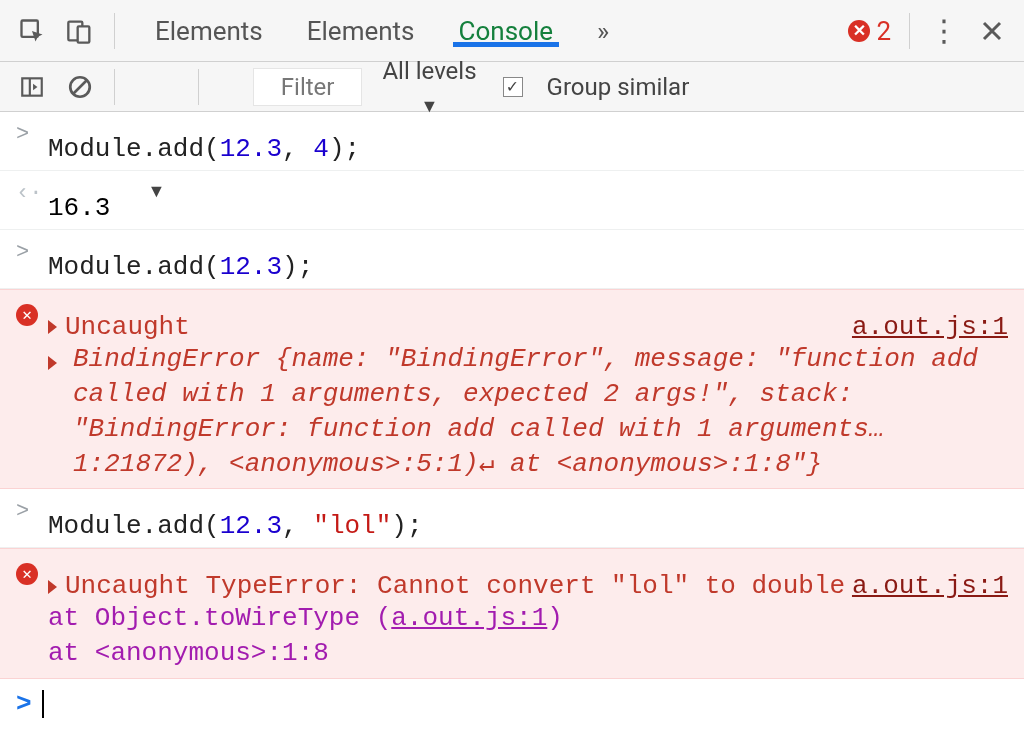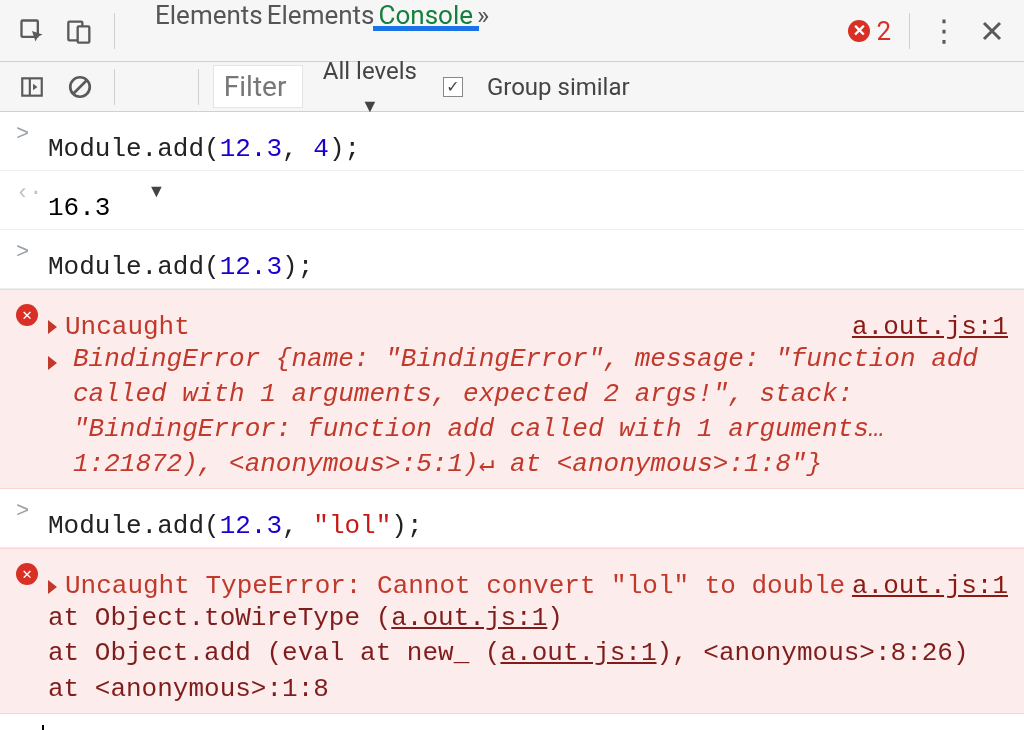--- a/index.html
+++ b/index.html
@@ -10,38 +10,38 @@
   .toolbar1 {
     display: flex; align-items: center; height: 62px;
     border-bottom: 1px solid #d0d0d0; padding: 0 12px; gap: 8px;
     background: #f6f6f6;
   }
   .iconbtn {
     width: 40px; height: 40px; display: flex; align-items: center; justify-content: center;
     color: #5a5a5a; border-radius: 3px;
   }
   .vsep { width: 1px; height: 36px; background: #d0d0d0; margin: 0 6px; }
-  .tabs { display: flex; align-items: flex-start; height: 100%; margin-left: 24px; }
+  .tabs { display: flex; align-items: center; height: 100%; gap: 40px; margin-left: 24px; }
   .tab { display: flex; align-items: center; font-size: 26px; color: #555; position: relative; padding: 0 2px; }
   .tab.active { color: #15803d; }
   .tab.active::after { content: ""; position: absolute; left: -4px; right: -4px; bottom: -1px; height: 5px; background: #1a73e8; }
   .spacer { flex: 1; }
   .err-badge { display:flex; align-items:center; gap:6px; font-size: 26px; color:#d93025; padding-right:4px;}
   .err-circle { width:22px; height:22px; border-radius:50%; background:#d93025; color:#fff; display:flex; align-items:center; justify-content:center; font-size:16px; font-weight:bold;}
 
   
   .toolbar2 {
     display: flex; align-items: center; height: 50px;
     border-bottom: 1px solid #d0d0d0; padding: 0 12px; gap: 8px;
     background: #f6f6f6;
     font-size: 24px; color:#444;
   }
   .context-dd { display:flex; align-items:center; gap: 180px; padding: 2px 10px; flex-direction: column; }
   .context-dd .caret { font-size: 18px; }
-  .filter-box { padding: 4px 10px; background:#fff; border:1px solid #e5e5e5; color:#777; font-size:28px; min-width:90px;}
+  .filter-box { padding: 4px 27px; background:#fff; border:1px solid #e5e5e5; color:#777; font-size:24px; min-width:90px;margin-left:40px;}
   .levels { display:flex; align-items:center; gap:10px; }
   .chk { width:20px; height:20px; border:1px solid #888; background:#fff; display:flex; align-items:center; justify-content:center; font-size:16px; line-height:1;}
   .chk.checked::before { content:"✓"; }
 
   
   .console { background:#fff; font-size: 26px; }
   .row { border-bottom: 1px solid #eef0f0; padding: 6px 16px 6px 16px; display:flex; align-items:flex-start; gap:10px;}
   .gutter { width: 22px; flex:none; color:#9aa0a6; font-size:22px; text-align:left; padding-top:4px;}
   .gutter.err { }
   .errdot { width:22px; height:22px; border-radius:50%; background:#d93025; color:#fff; display:flex; align-items:center; justify-content:center; font-size:16px; font-weight:bold; margin-top:4px;}
@@ -55,21 +55,21 @@
 
   .errline { color:#c0392b; }
 
   .tri { display:inline-block; width:0; height:0; border-top:8px solid transparent; border-bottom:8px solid transparent; border-left:10px solid #555; margin-right:8px; vertical-align:middle;}
   .tri.small { border-top:7px solid transparent; border-bottom:7px solid transparent; border-left:9px solid #c0392b; }
 
   .objrow { display:flex; gap:8px; align-items:flex-start; }
   .objtri-col { flex:none; padding-top:6px; }
   .objtext { flex:1; font-style: italic; color:#c0392b; line-height:1.35;}
 
-  .stk { color:#7f1d1d; line-height:1.35;}
+  .stk { color:#a21caf; line-height:1.35;}
   .stk .ul { text-decoration:underline; }
 
   .prompt-row { padding: 10px 16px; display:flex; align-items:center; gap:10px; font-size:26px;}
   .prompt-caret { color:#1a73e8; font-weight:bold; font-size:26px;}
   .caret-input { height:28px; border-left:2px solid #000; }
 
   svg { display:block; }
 </style>
 </head>
 <body>
@@ -172,21 +172,20 @@
       <div class="content"><span>Module.add(</span><span class="num">12.3</span><span>, </span><span class="str">"lol"</span><span>);</span></div>
     </div>
     <div class="row error">
       <div class="gutter err">
         <div class="errdot">✕</div>
       </div>
       <div class="content">
         <div><span class="tri small"></span><span class="errline">Uncaught TypeError: Cannot convert "lol" to  double</span><span class="srclink err">a.out.js:1</span></div>
         <div class="stk">
           <div><span>    at Object.toWireType (</span><span class="ul">a.out.js:1</span><span>)</span></div>
-          <div><span>    at Object.add (eval at new_ (</span><span class="ul">a.out.js:1</span><span>), &lt;anonymous&gt;:8:26)</span></div>
           <div><span>    at &lt;anonymous&gt;:1:8</span></div>
         </div>
       </div>
     </div>
   </div>
 
 <div class="prompt-row mono">
   <span class="prompt-caret">&gt;</span>
   <div class="caret-input"></div>
 </div>

